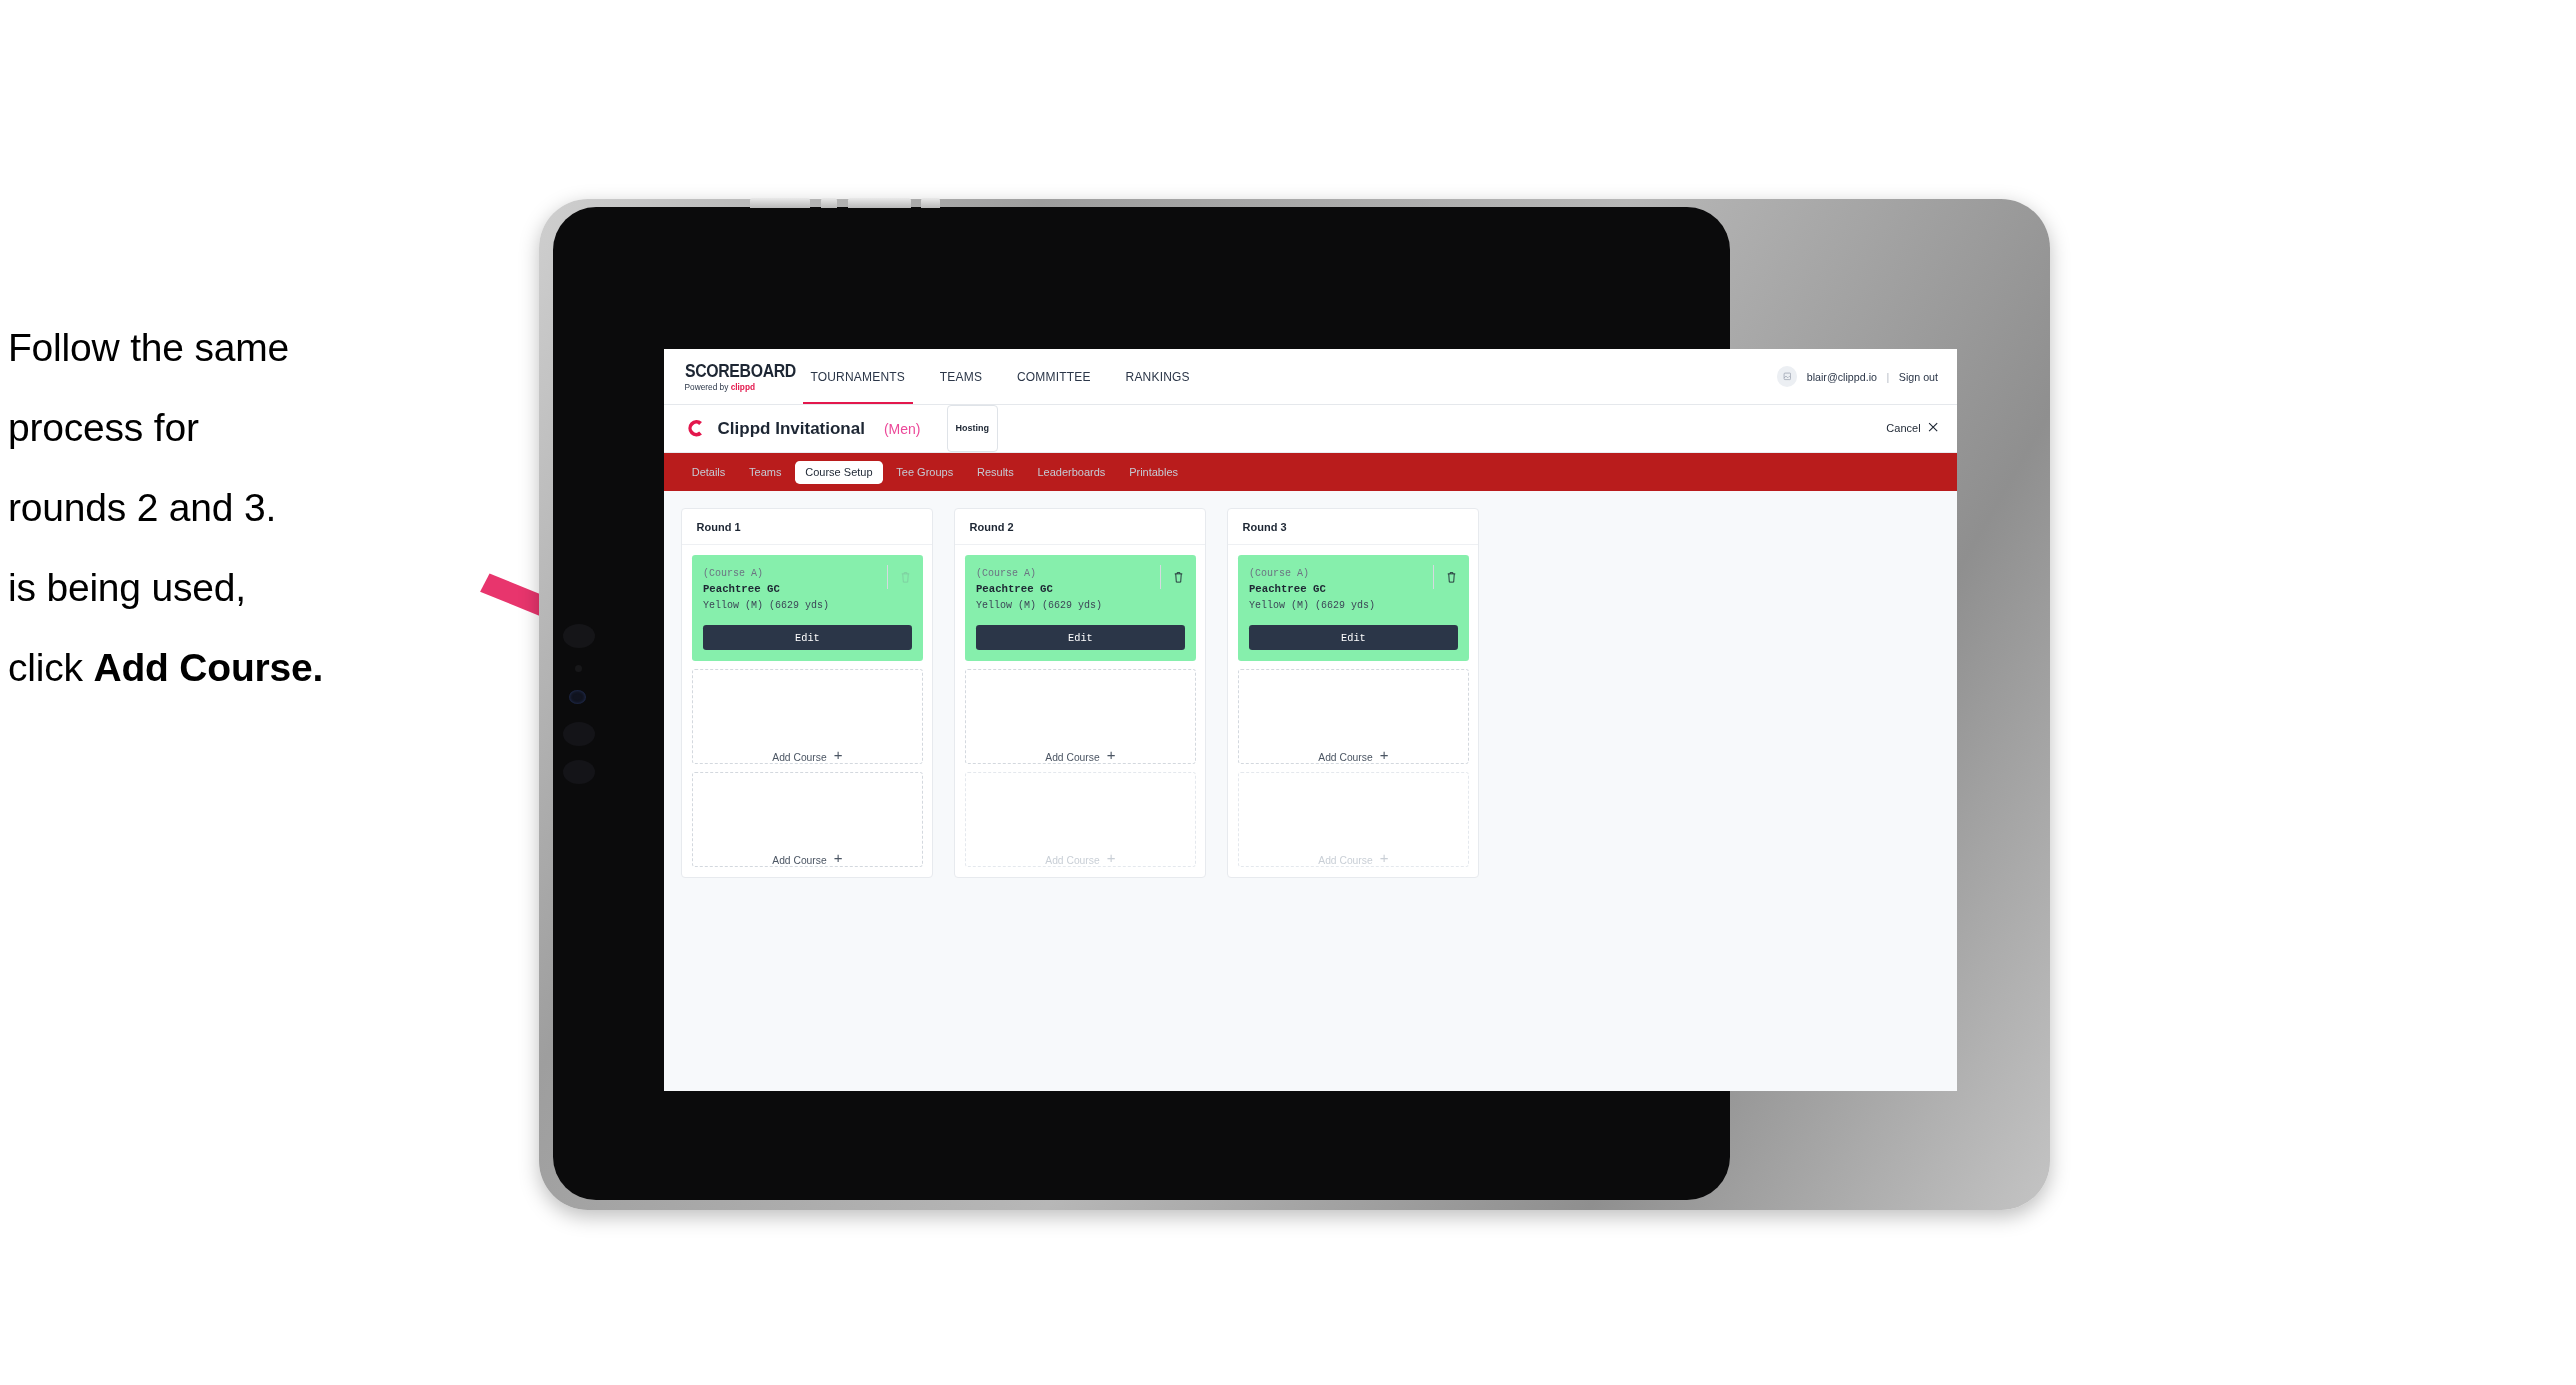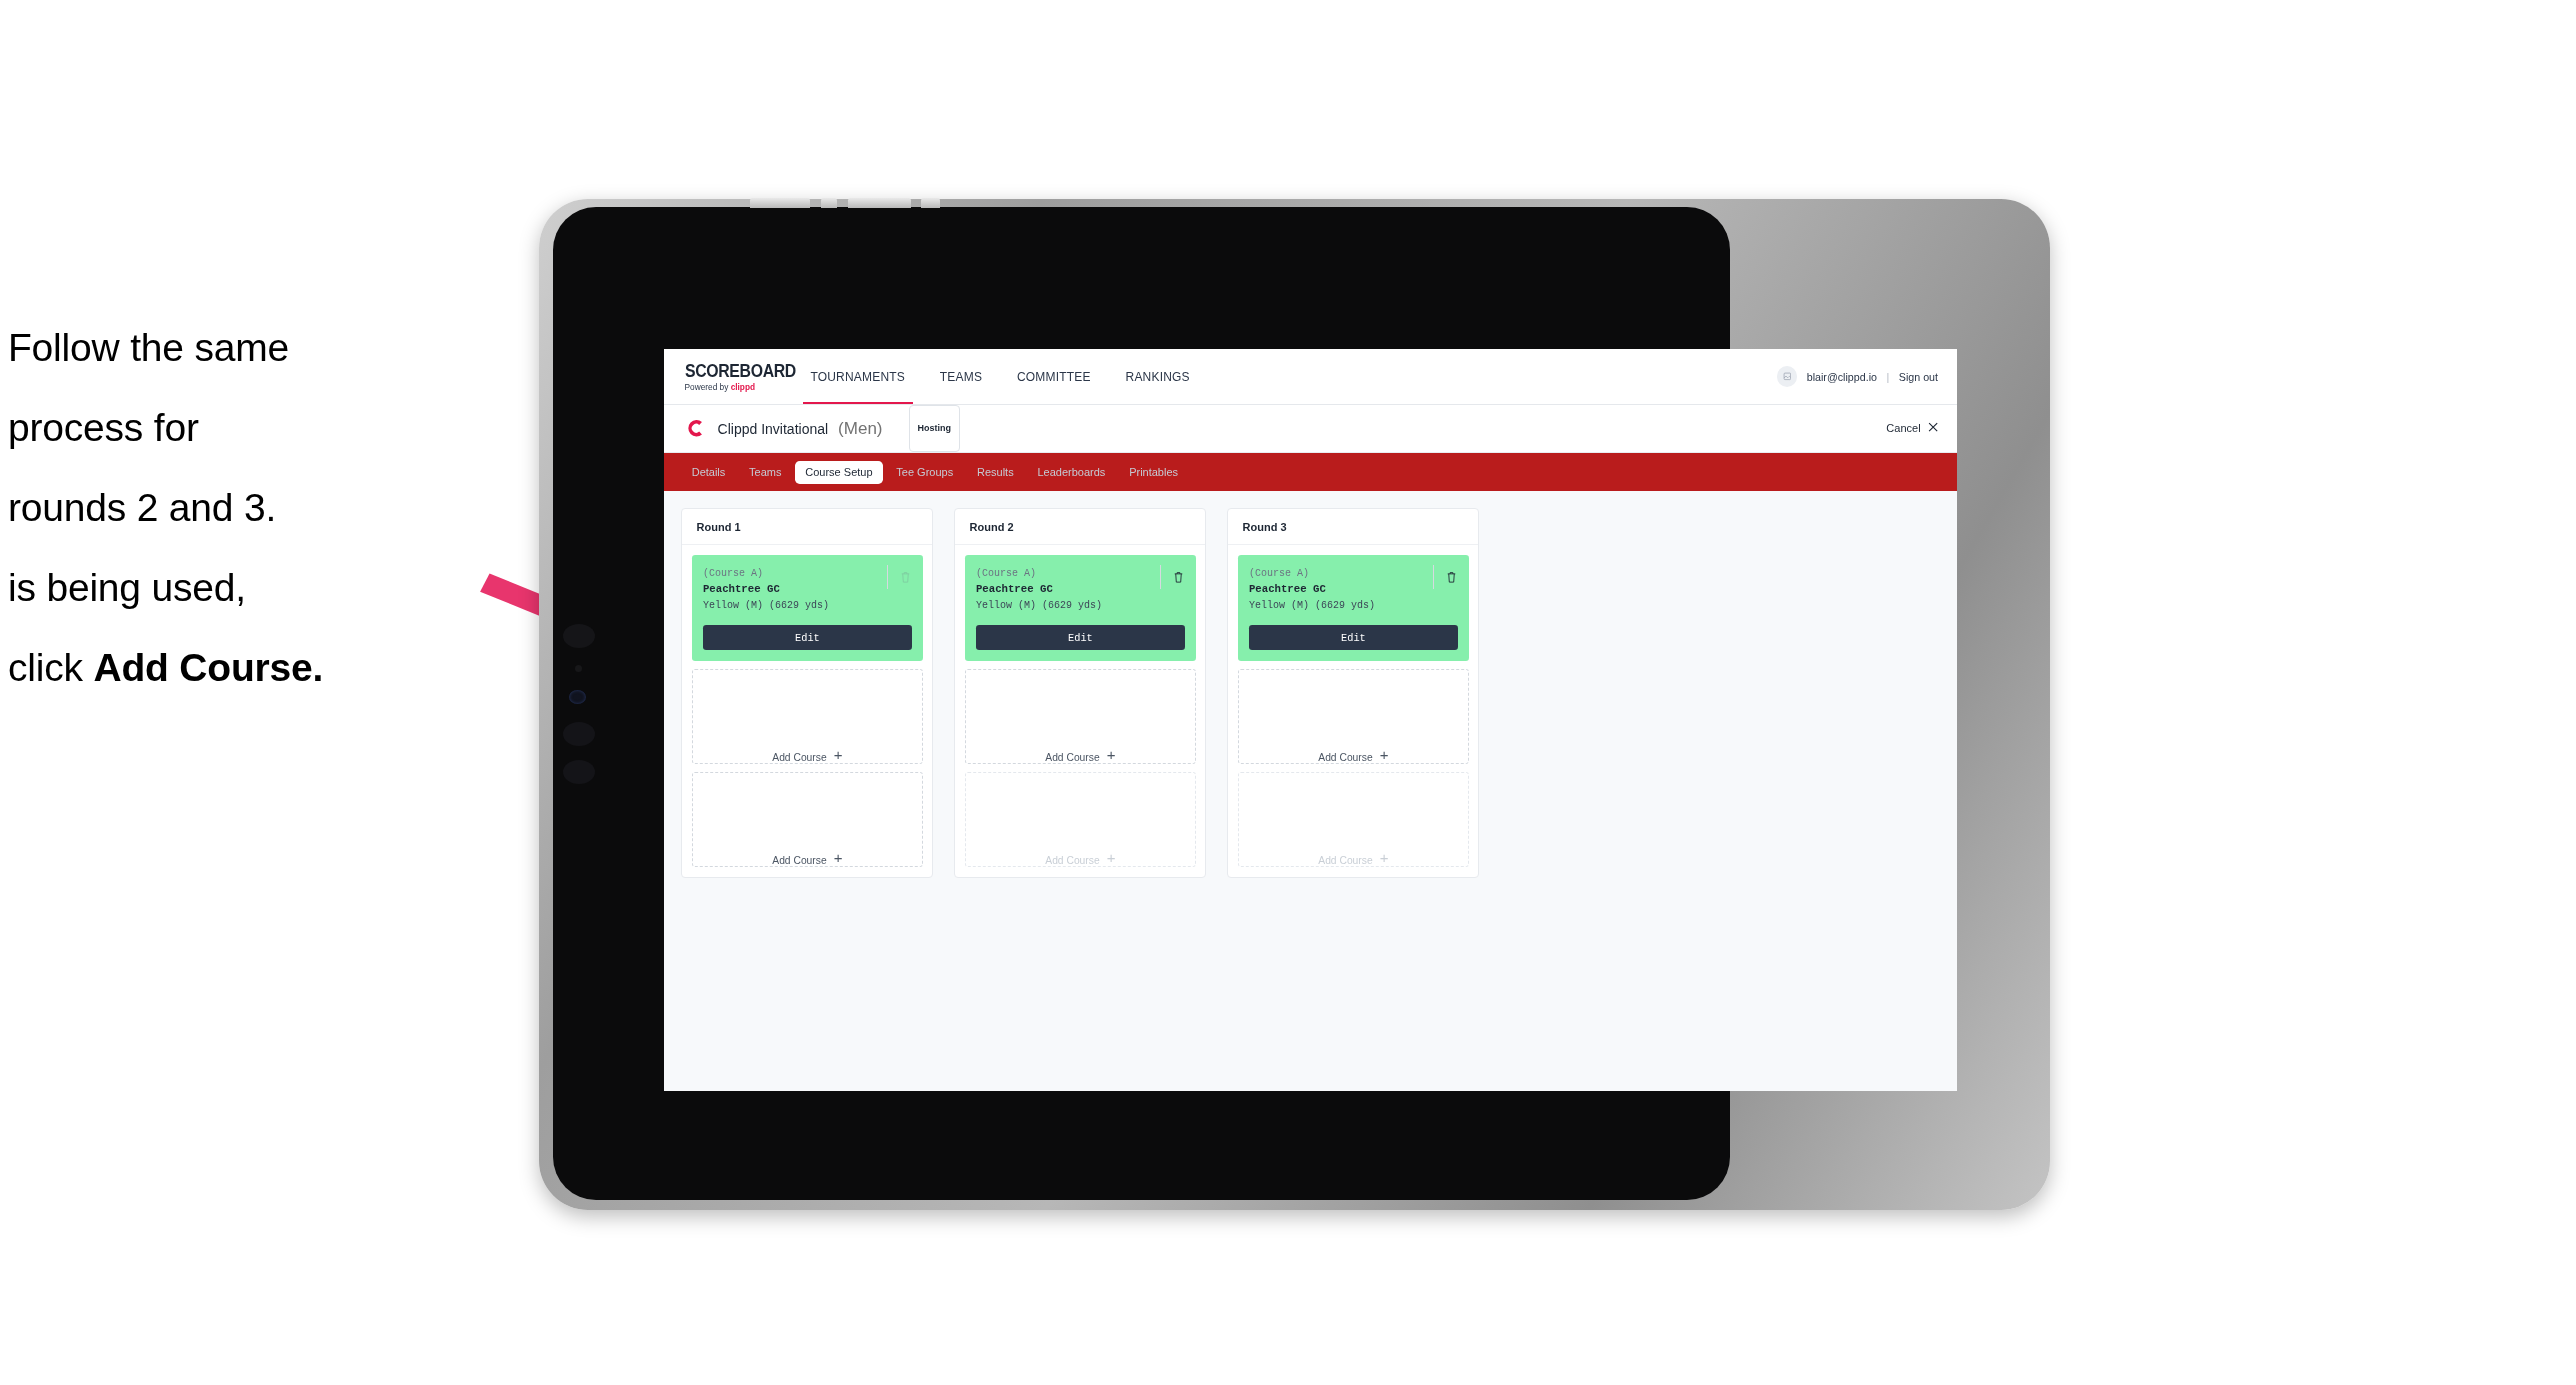--- a/index.html
+++ b/index.html
@@ -177,28 +177,28 @@
     align-items: center;
     padding: 0 19px 0 20.5px;
     border-bottom: 0.8px solid #e9ecf0;
   }
   #clippd-c {
     width: 20.5px; height: 20.5px;
     margin-right: 12.6px;
     position: relative;
   }
   #tbar-title {
+    font-size: 17px;
+    color: #1d2633;
+    font-weight: 700;
+  }
+  #tbar-gender {
     font-size: 14px;
-    color: #1d2633;
-    font-weight: 400;
-  }
-  #tbar-gender {
-    font-size: 17px;
-    color: #737373;
-    margin-left: 10px;
+    color: #ec4899;
+    margin-left: 19px;
   }
   #hosting-chip {
     margin-left: 26px;
     border: 0.8px solid #dfe3e8;
     border-radius: 4px;
     padding: 18px 8px;
     font-size: 9px;
     font-weight: 700;
     color: #1d2633;
     background: #fff;

